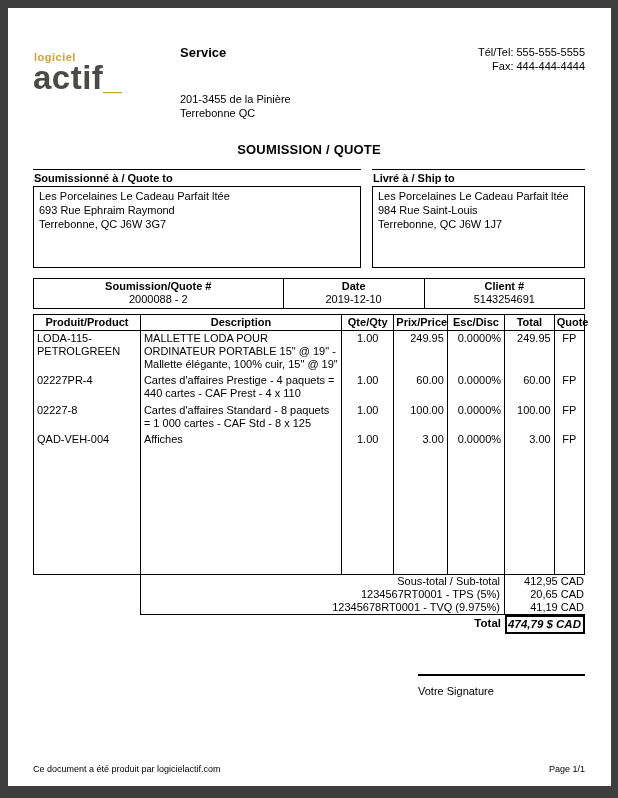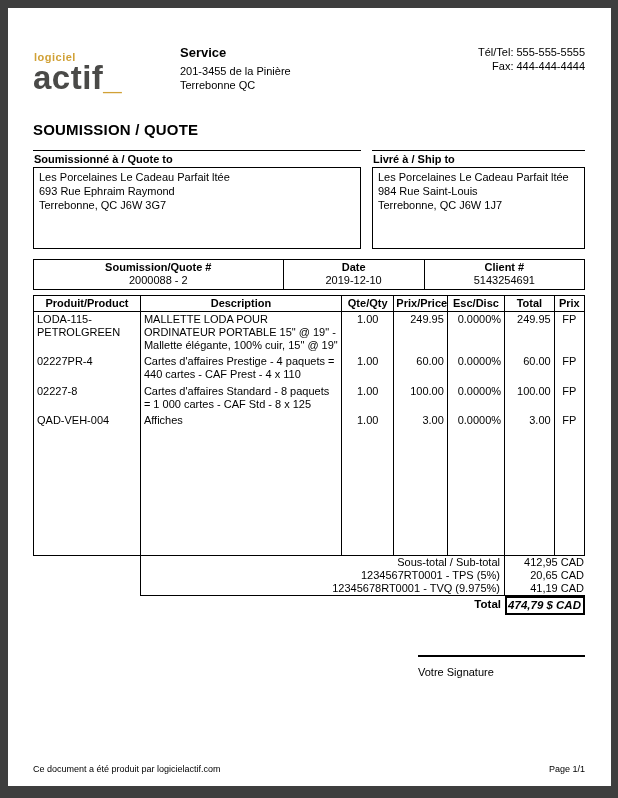--- a/index.html
+++ b/index.html
@@ -25,28 +25,28 @@
   .logo-top {
     color: #d1a136; font-weight: bold; font-size: 11px;
     letter-spacing: 0.5px; line-height: 1; margin-left: 1px;
   }
   .logo-word {
     font-size: 33px; font-weight: bold; color: #4a4a48;
     letter-spacing: 0.5px; line-height: 0.9;
   }
   .logo-underscore { color: #d1a136; font-weight: bold; }
   .company-block { width: 215px; font-size: 11px; }
-  .company-name { font-size: 13px; font-weight: bold; margin-bottom: 4px; }
+  .company-name { font-size: 13px; font-weight: bold; margin-bottom: 32px; }
   .company-addr { line-height: 1.3; }
   .contact-block { flex: 1; text-align: right; font-size: 11px; line-height: 1.3; }
   .contact-phone { font-weight: normal; }
 
   .doc-title {
-    text-align: left; font-size: 15px; font-weight: bold;
-    margin-top: 28px; letter-spacing: 0.2px;
+    text-align: center; font-size: 13px; font-weight: bold;
+    margin-top: 21px; letter-spacing: 0.2px;
   }
 
   
   .address-row { display: flex; justify-content: space-between; margin-top: 12px; }
   .address-col.left  { width: 59.5%; }
   .address-col.right { width: 38.6%; }
   .address-label {
     border-top: 1px solid #000; font-weight: bold; font-size: 11px;
     padding: 2px 0 2px 1px;
   }
@@ -185,21 +185,21 @@
         <col style="width:5.5%">
     </colgroup>
     <thead>
       <tr>
         <th>Produit/Product</th>
         <th>Description</th>
         <th>Qte/Qty</th>
         <th>Prix/Price</th>
         <th>Esc/Disc</th>
         <th>Total</th>
-        <th>Prix</th>
+        <th>Quote</th>
       </tr>
     </thead>
     <tbody>
       <tr>
         <td>LODA-115-PETROLGREEN</td>
         <td>MALLETTE LODA POUR ORDINATEUR PORTABLE 15" @ 19" - Mallette élégante, 100% cuir, 15" @ 19"</td>
         <td class="c-center">1.00</td>
         <td class="c-right">249.95</td>
         <td class="c-right">0.0000%</td>
         <td class="c-right">249.95</td>

